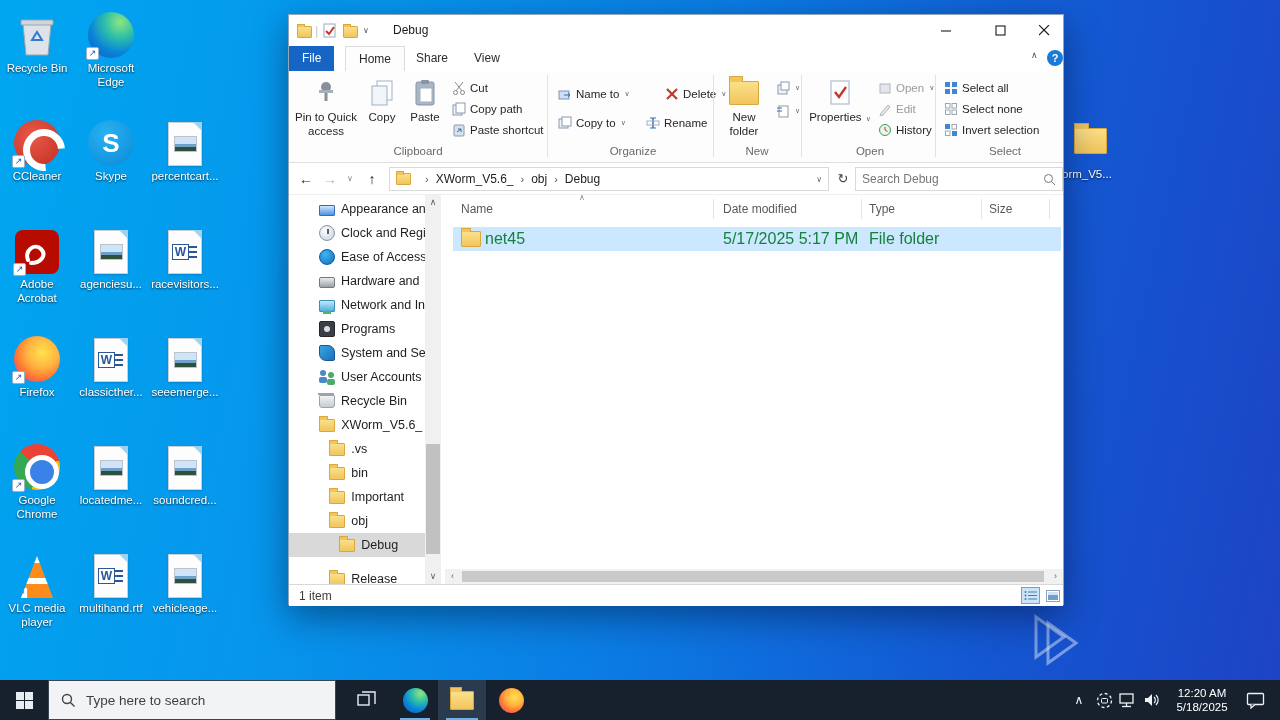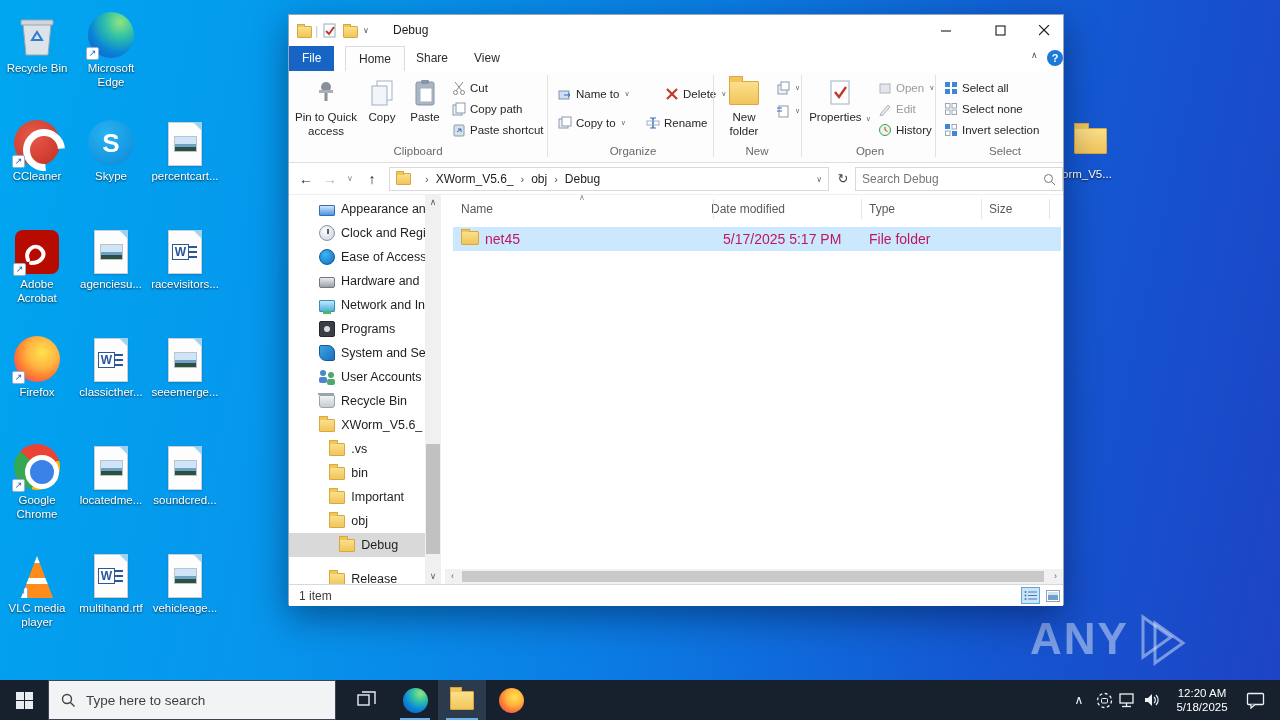--- a/index.html
+++ b/index.html
@@ -111,21 +111,21 @@
 .vsb{position:absolute;left:136px;top:180px;width:16px;height:389px;background:#f0f0f0}
 .sar{position:absolute;width:16px;height:15px;text-align:center;font-size:9px;color:#606060;line-height:15px}
 .vth{position:absolute;left:1px;top:249px;width:14px;height:110px;background:#c1c1c1}
 .hsb{position:absolute;left:156px;top:554px;width:618px;height:15px;background:#f1f1f1}
 .hth{position:absolute;left:17px;top:2px;width:582px;height:11px;background:#c9c9c9}
 
 .col{position:absolute;top:181px;height:26px;line-height:26px;font-size:12px;color:#595959}
 .hsep{position:absolute;top:184px;height:20px;width:1px;background:#e5e5e5}
 .sortc{position:absolute;left:290px;top:178px;font-size:8px;color:#888}
 .frow{position:absolute;left:164px;top:212px;width:608px;height:24px;background:#cce8ff}
-.frow span{position:absolute;top:0;line-height:24px;font-size:14px;color:#be185d;white-space:nowrap}
+.frow span{position:absolute;top:0;line-height:24px;font-size:16px;color:#15803d;white-space:nowrap}
 
 #sbar{position:absolute;left:0;top:569px;width:100%;height:22px;border-top:1px solid #d9d9d9;background:#fff}
 .vb{position:absolute;top:2px;width:19px;height:17px;display:flex;align-items:center;justify-content:center;border:1px solid transparent}
 .vb-sel{background:#cbe4f7;border-color:#66a7da}
 
 #tb{position:absolute;left:0;top:680px;width:1280px;height:40px;background:#17212d}
 .tbb{position:absolute;top:0;height:40px;display:flex;align-items:center;justify-content:center}
 .winlogo{width:17px;height:17px;display:grid;grid-template-columns:8px 8px;grid-template-rows:8px 8px;gap:1px}
 .winlogo span{background:#e8edf2}
 #tbsearch{position:absolute;left:48px;top:0;width:288px;height:40px;background:#f2f3f5;display:flex;align-items:center;gap:10px;padding:0 12px;border:1px solid #3a4654}
@@ -291,21 +291,20 @@
       </div>
     <div class="dlabel">vehicleage...</div>
   </div>
 
   <div class="abs" style="left:1074px;top:128px">
     <span class="fld" style="font-size:26px"></span>
   </div>
   <div class="abs dlabel" style="left:1062px;top:167px;width:70px;text-align:left">orm_V5...</div>
 
   <div id="wm">
-    <span>ANY</span>
     <svg width="52" height="56">
       <path d="M6 6 L34 26 L6 46 Z" fill="none" stroke="rgba(220,232,250,.5)" stroke-width="3"></path>
       <path d="M18 12 L46 32 L18 52 Z" fill="none" stroke="rgba(220,232,250,.5)" stroke-width="3"></path>
     </svg>
   </div>
 
   <div id="win">
 
     <div id="tbar">
       <span class="qat" style="left:8px"><span class="fld" style="font-size:12px"></span></span>
@@ -649,21 +648,21 @@
     </div>
 
     <div class="vsb">
       <span class="sar" style="top:0">∧</span>
       <div class="vth"></div>
       <span class="sar" style="bottom:0">∨</span>
     </div>
 
     <span class="sortc">∧</span>
     <span class="col" style="left:172px">Name</span>
-    <span class="col" style="left:422px">Date modified</span>
+    <span class="col" style="left:434px">Date modified</span>
     <span class="col" style="left:580px">Type</span>
     <span class="col" style="left:700px">Size</span>
     <div class="hsep" style="left:424px"></div>
     <div class="hsep" style="left:572px"></div>
     <div class="hsep" style="left:692px"></div>
     <div class="hsep" style="left:760px"></div>
 
     <div class="frow">
       <span style="left:8px;top:4px" class="fld"></span>
       <span style="left:32px">net45</span>

